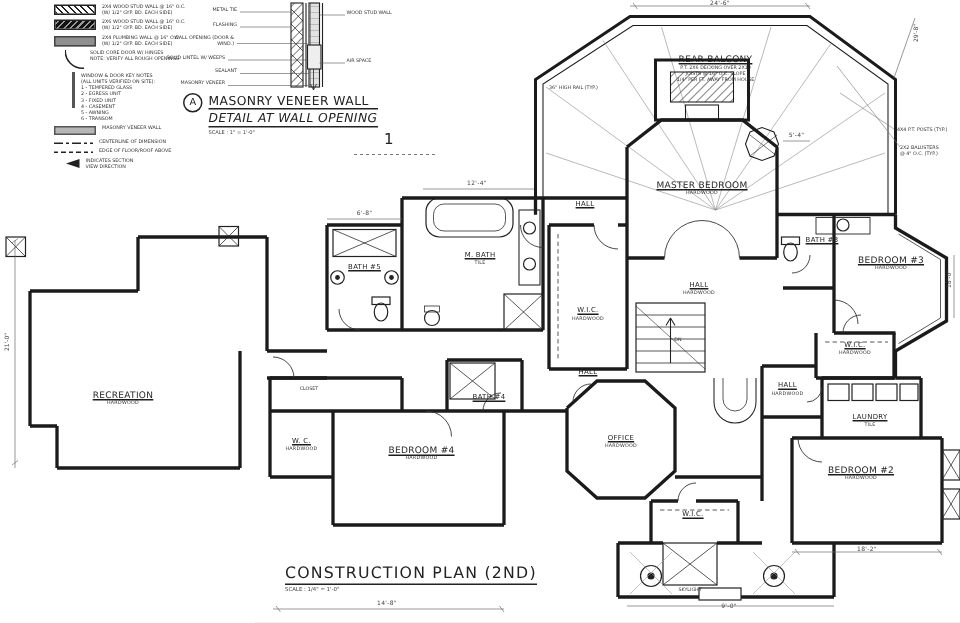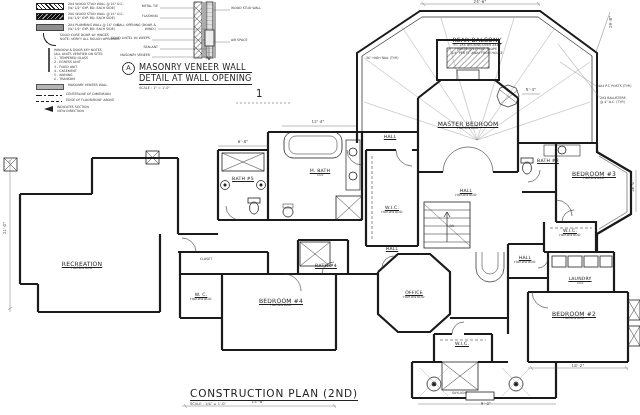--- a/index.html
+++ b/index.html
@@ -25,25 +25,25 @@
   .s-dash{height:1px;background:repeating-linear-gradient(90deg,#222 0 3px,#fff 3px 5px);margin-top:3px;}
   .s-door{height:12px;border-left:1px solid #222;border-bottom:1px solid #222;border-bottom-left-radius:12px;width:12px;flex:0 0 12px;margin-left:7px;}
   .s-arrow{width:0;height:0;border-top:3px solid transparent;border-bottom:3px solid transparent;border-right:9px solid #222;margin-top:1px;margin-left:8px;}
   .s-list{width:2px;flex:0 0 2px;background:#555;height:24px;margin-left:12px;}
   .ltx{font-size:3.2px;color:#333;line-height:1.3;white-space:pre-line;}
   .dt-callout{position:absolute;font-size:3.2px;color:#333;line-height:1.1;}
   .cl-l{text-align:right;transform:translateX(-100%);}
   .detail-title{position:absolute;left:122px;top:62px;display:flex;gap:4px;align-items:flex-start;}
   .atag{width:11px;height:11px;border:1px solid #222;border-radius:50%;font-size:6.5px;line-height:11px;text-align:center;flex:0 0 11px;}
   .dt1{font-size:8.2px;letter-spacing:.3px;border-bottom:1px solid #222;display:block;line-height:1.25;}
-  .dt2{font-size:8.2px;letter-spacing:.3px;border-bottom:1px solid #222;display:block;line-height:1.25;}
+  .dt2{font-size:8.2px;letter-spacing:.3px;border-bottom:1px solid #222;display:block;line-height:1.25;font-style:italic;}
   .dts{font-size:3.4px;color:#444;display:block;margin-top:1px;}
   .sheetnum{position:absolute;left:256px;top:88px;font-size:10px;color:#222;}
   .ptitle{position:absolute;left:190px;top:376px;text-align:left;}
-  .pt1{font-size:10.5px;letter-spacing:.8px;border-bottom:1.2px solid #222;display:block;line-height:1.25;margin-top:11px;}
+  .pt1{font-size:10.5px;letter-spacing:.8px;border-bottom:1.2px solid #222;display:block;line-height:1.25;}
   .pt2{font-size:3.6px;color:#444;display:block;margin-top:1px;}
 </style>
 </head>
 <body>
 
 <div id="sheet">
 
   <svg width="640" height="415" viewBox="0 0 640 415">
     <defs>
       <pattern id="hatch" width="4" height="4" patternUnits="userSpaceOnUse" patternTransform="rotate(45)">

